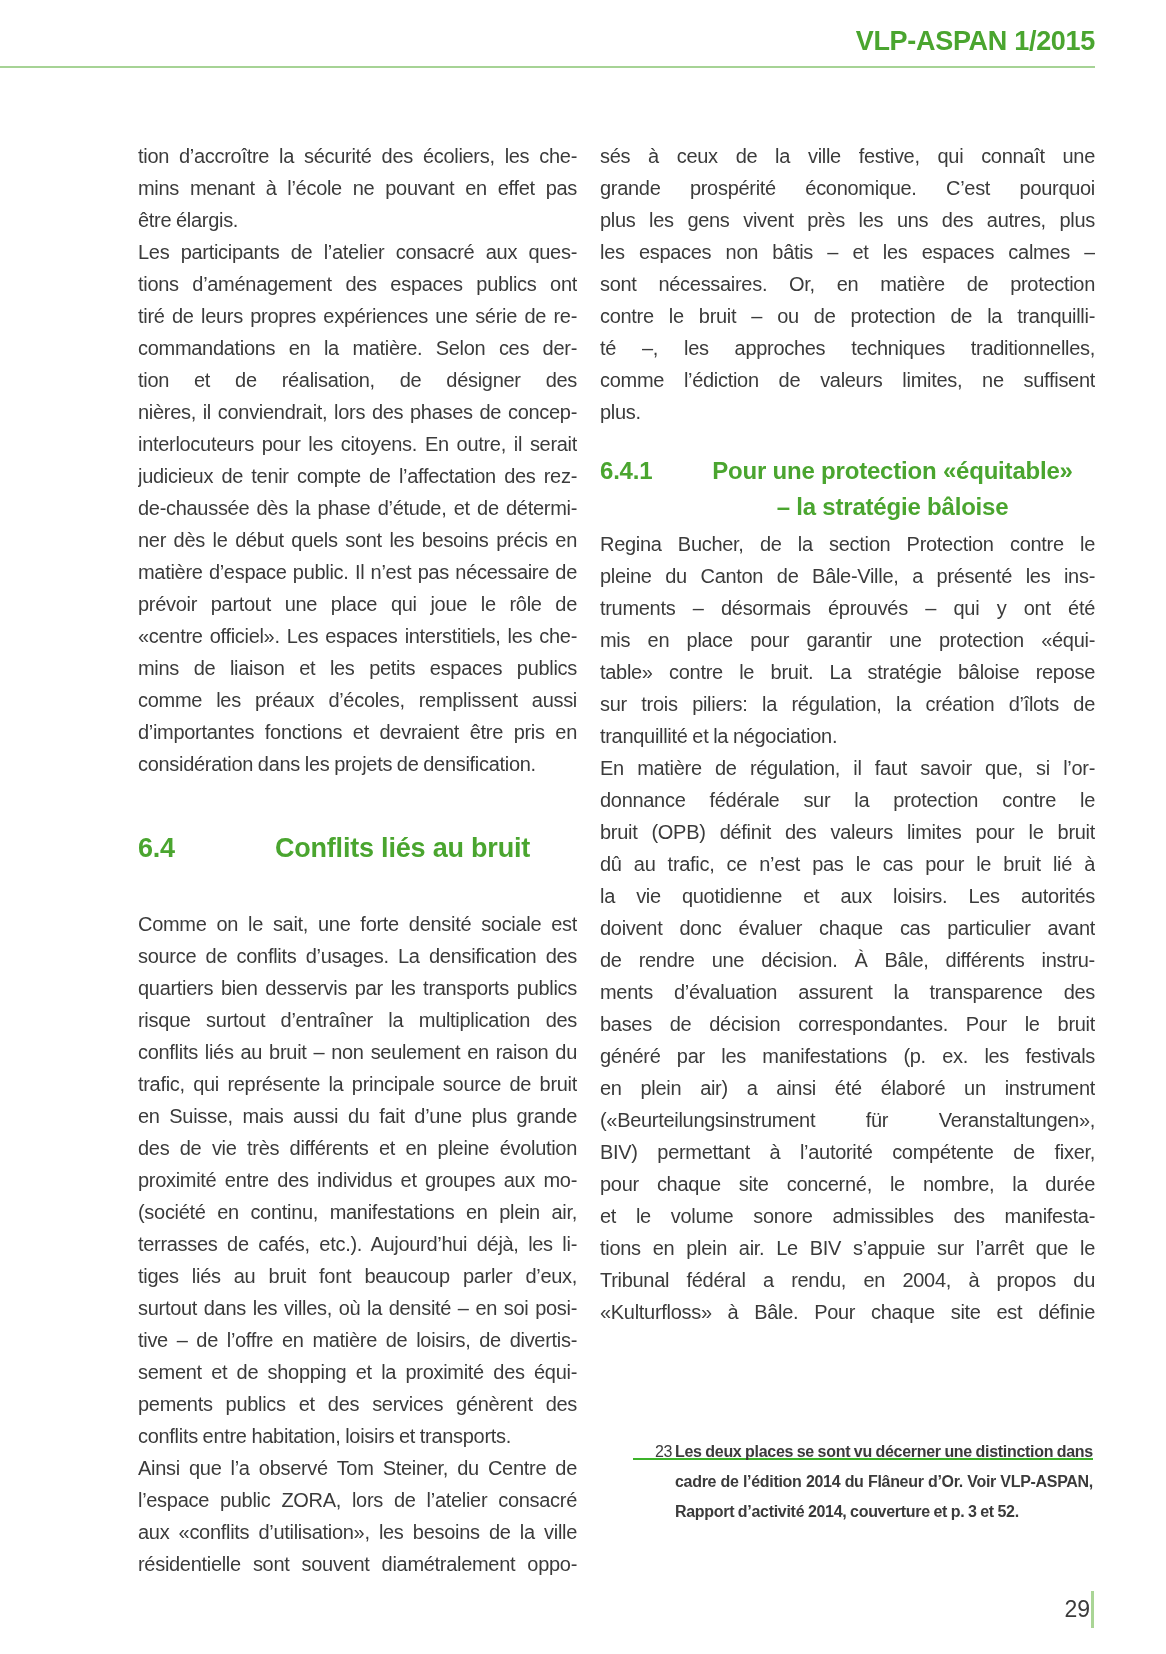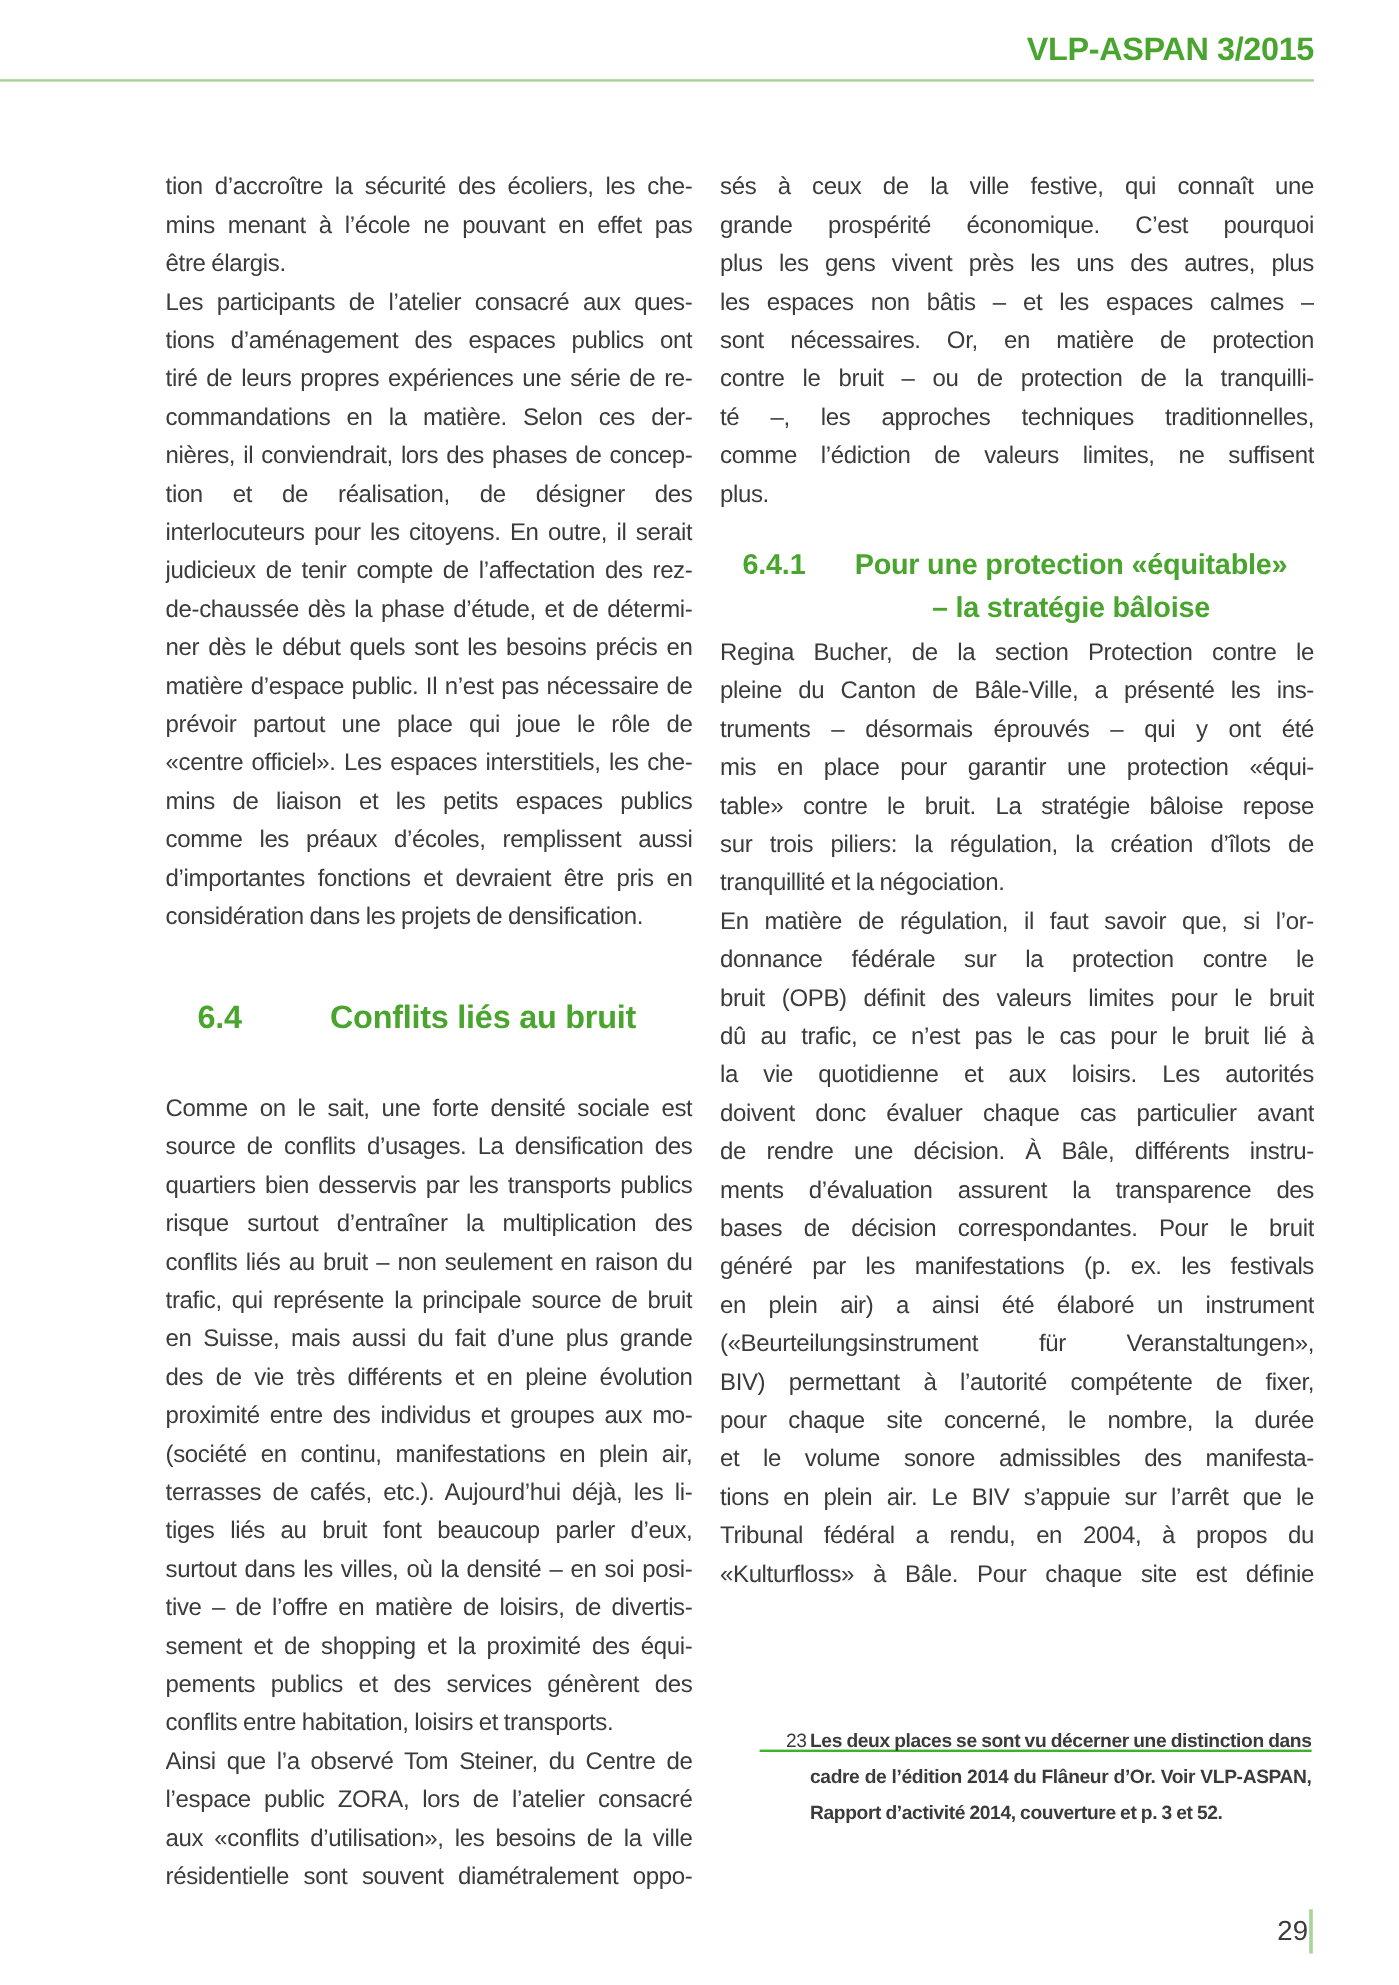--- a/index.html
+++ b/index.html
@@ -26,21 +26,21 @@
   .col-right{left:600px; width:495px;}
   .para{margin:0;}
   .line{
     height:32px; line-height:32px; overflow:hidden;
     text-align:justify; text-align-last:justify;
     white-space:nowrap;
   }
   .line.flush{text-align:left; text-align-last:left;}
   
   .heading{display:flex; font-weight:bold; letter-spacing:-0.2px; word-spacing:0;}
-  .heading .h-num{flex:0 0 90px;text-align:center;}
+  .heading .h-num{flex:0 0 90px;}
   .heading .h-title{flex:1;text-align:center;}
   .heading.h2{margin:50px 0 42px 0; font-size:27px; line-height:36px;}
   .heading.h3{margin:25px 0 3px 0; font-size:24px; line-height:36px;}
   
   .footnote-rule{
     position:absolute; top:1458px; left:633px; width:460px; height:2px;
   }
   .footnote{
     position:absolute; top:1437px; left:655px; width:438px;
     font-size:16px; line-height:30px; letter-spacing:-0.3px; word-spacing:-0.5px;
@@ -55,34 +55,34 @@
   }
   .pageno-bar{
     position:absolute; top:1591px; left:1091px; width:3px; height:37px;
   }
 </style>
 </head>
 <body>
 
 <div class="page" style="color: rgb(59, 59, 59);">
 
-  <div class="issue" style="color: rgb(74, 165, 47);">VLP-ASPAN 3/2015</div>
+  <div class="issue" style="color: rgb(74, 165, 47);">VLP-ASPAN 1/2015</div>
   <div class="header-rule" style="background: rgb(166, 211, 149);"></div>
 
   <section class="col col-left" id="col-left">
       <div class="para">
         <div class="line">tion d’accroître la sécurité des écoliers, les che-</div>
         <div class="line">mins menant à l’école ne pouvant en effet pas</div>
         <div class="line flush">être élargis.</div>
         <div class="line">Les participants de l’atelier consacré aux ques-</div>
         <div class="line">tions d’aménagement des espaces publics ont</div>
         <div class="line">tiré de leurs propres expériences une série de re-</div>
         <div class="line">commandations en la matière. Selon ces der-</div>
+        <div class="line">tion et de réalisation, de désigner des</div>
         <div class="line">nières, il conviendrait, lors des phases de concep-</div>
-        <div class="line">tion et de réalisation, de désigner des</div>
         <div class="line">interlocuteurs pour les citoyens. En outre, il serait</div>
         <div class="line">judicieux de tenir compte de l’affectation des rez-</div>
         <div class="line">de-chaussée dès la phase d’étude, et de détermi-</div>
         <div class="line">ner dès le début quels sont les besoins précis en</div>
         <div class="line">matière d’espace public. Il n’est pas nécessaire de</div>
         <div class="line">prévoir partout une place qui joue le rôle de</div>
         <div class="line">«centre officiel». Les espaces interstitiels, les che-</div>
         <div class="line">mins de liaison et les petits espaces publics</div>
         <div class="line">comme les préaux d’écoles, remplissent aussi</div>
         <div class="line">d’importantes fonctions et devraient être pris en</div>

